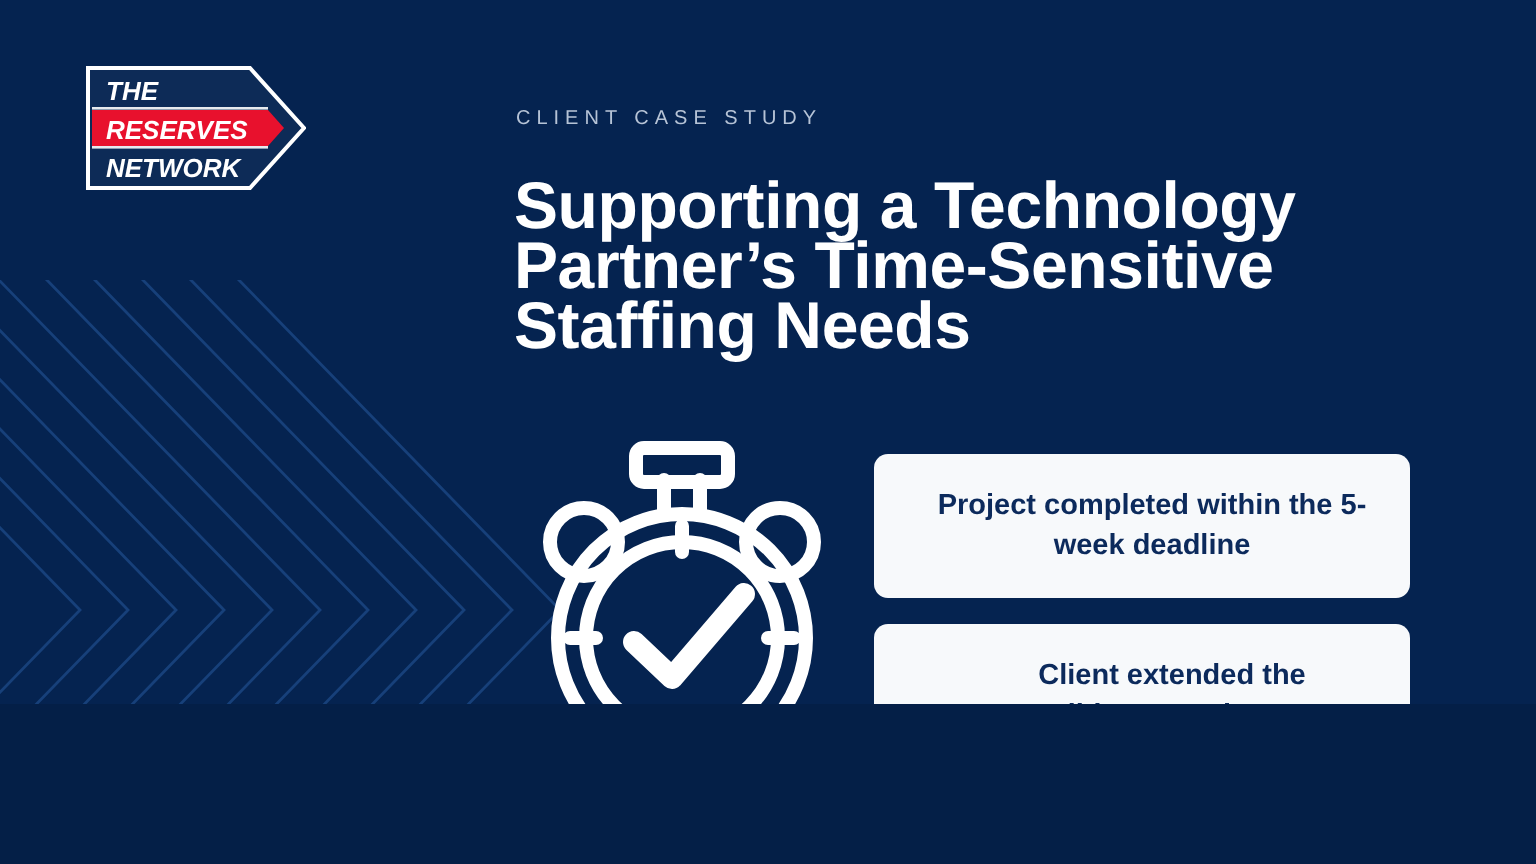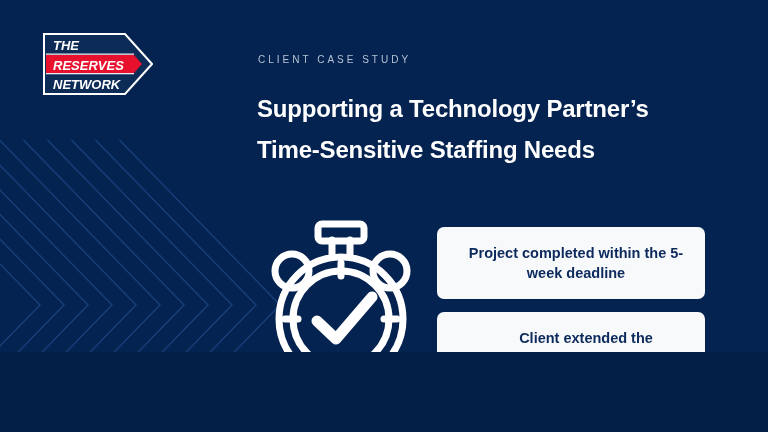--- a/index.html
+++ b/index.html
@@ -38,22 +38,22 @@
     font-size:10px;
     letter-spacing:3.0px;
     color:#b6c3d6;
     font-weight:400;
     white-space:nowrap;
   }
   .title {
     position:absolute;
     left:257px; top:88px;
     width:400px;
-    font-size:24px;
-    line-height:41px;
+    font-size:33px;
+    line-height:30px;
     font-weight:700;
     color:#ffffff;
     letter-spacing:-0.2px;
   }
 
   
   .stopwatch {
     position:absolute;
     left:262px; top:218px;
     width:158px; height:172px;

